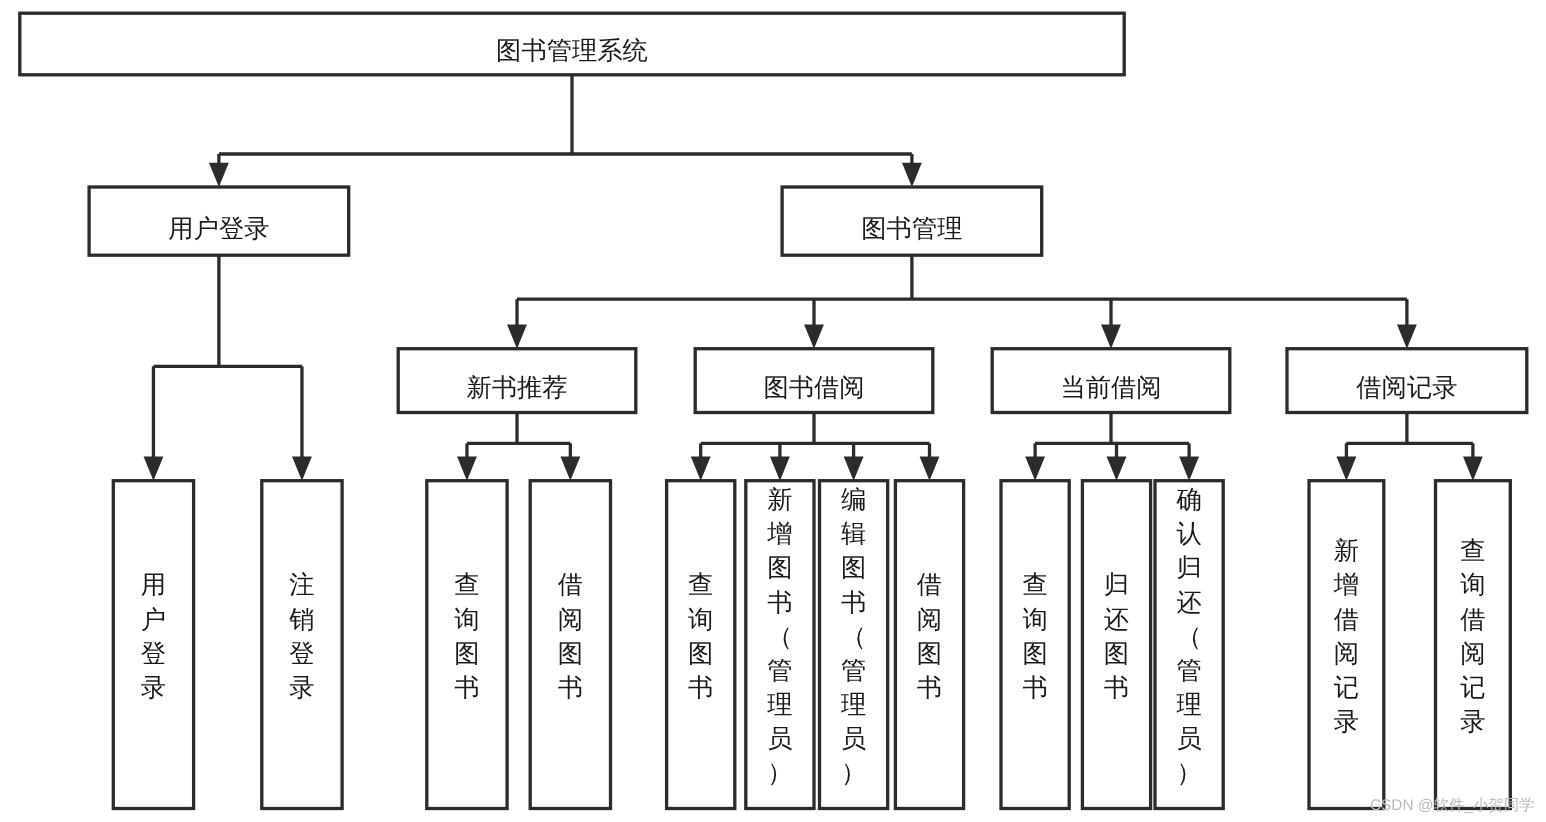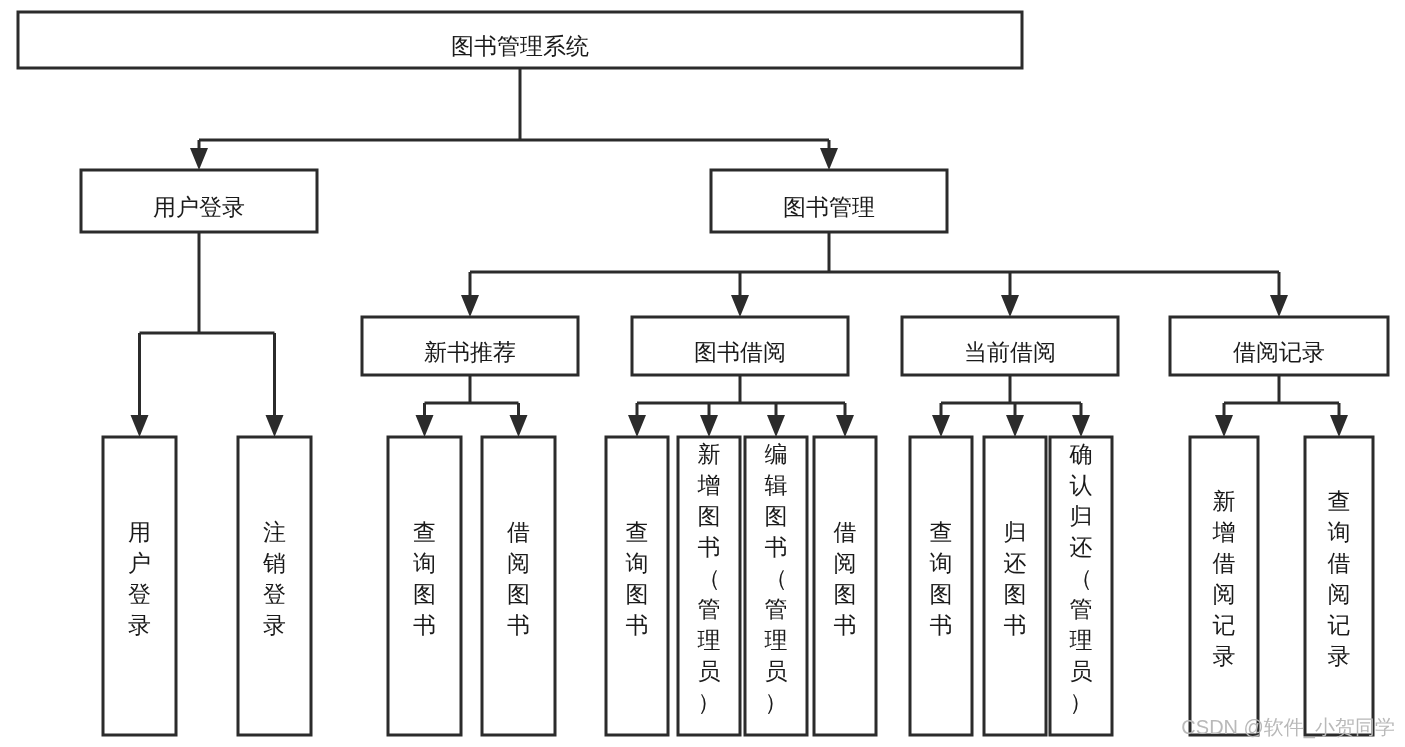--- a/index.html
+++ b/index.html
@@ -39,21 +39,21 @@
   }
   .arrow-head {
     fill: #2b2b2b;
     stroke: none;
   }
   .watermark {
     position: absolute;
     right: 10px;
     bottom: 6px;
     font-family: "Liberation Sans", "DejaVu Sans", sans-serif;
-    font-size: 20px;
+    font-size: 14px;
     color: #b9b9b9;
     white-space: nowrap;
     user-select: none;
     pointer-events: none;
   }
 </style>
 </head>
 <body>
 
 <svg id="diagram" viewBox="0 0 1405 747" xmlns="http://www.w3.org/2000/svg">

